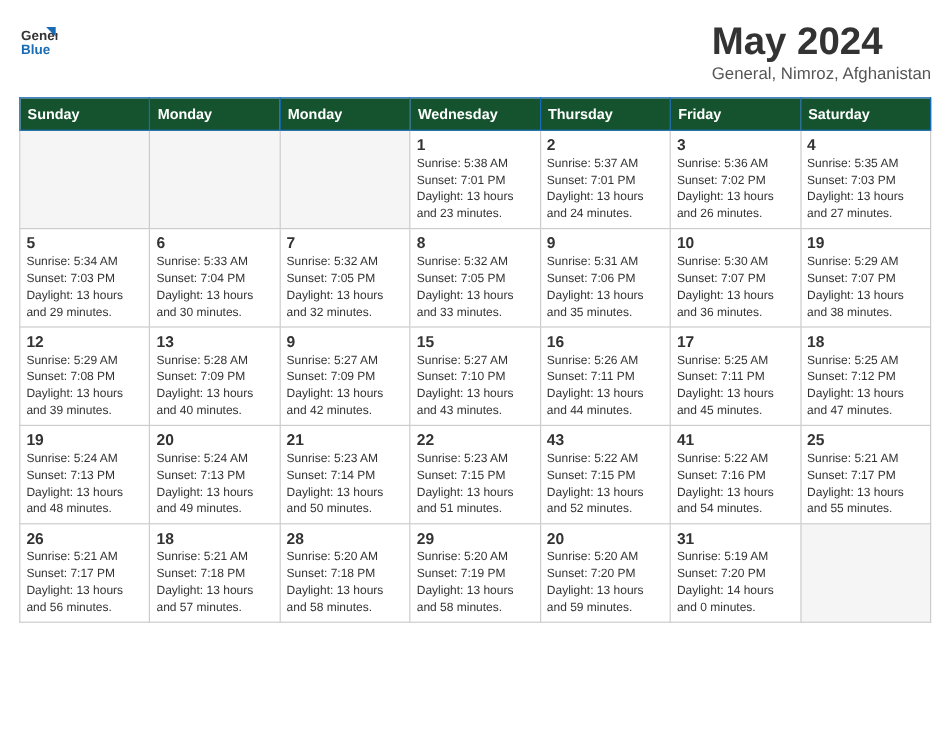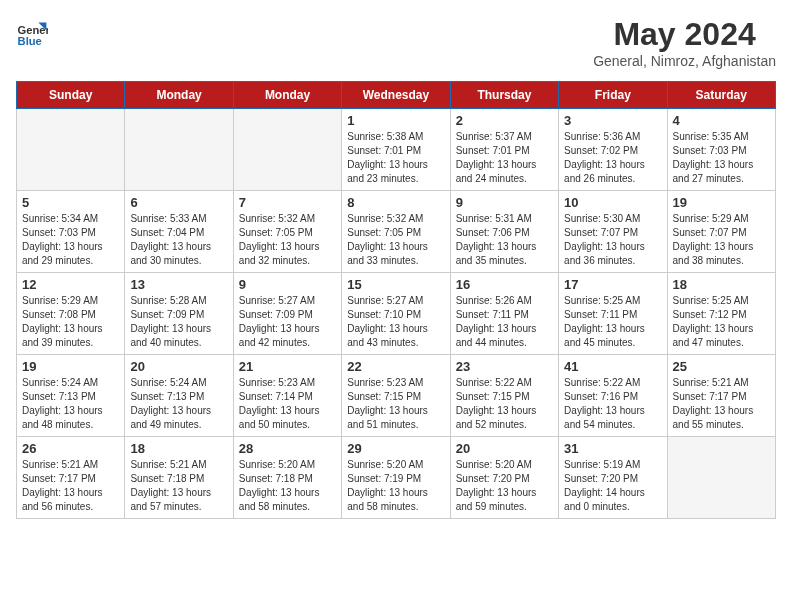--- a/index.html
+++ b/index.html
@@ -19,41 +19,41 @@
     .logo {
       display: flex;
       align-items: center;
       gap: 4px;
     }
     .logo-icon {
       width: 32px;
       height: 32px;
     }
     .title-area {
-      text-align: center;
+      text-align: left;
       margin-left: 36px;
     }
     .month-title {
       font-size: 32px;
       font-weight: bold;
       color: #333;
     }
     .location {
       font-size: 14px;
       color: #555;
     }
     table {
       width: 100%;
       border-collapse: collapse;
       font-size: 11px;
     }
     th {
-      background-color: #b91c1c;
+      background-color: #14532d;
       color: #fff;
-      text-align: center;
+      text-align: left;
       padding: 6px 6px;
       font-size: 12px;
       border: 1px solid #1a6bb5;
     }
     td {
       border: 1px solid #ccc;
       vertical-align: top;
       padding: 4px 5px;
       height: 80px;
       width: 108px;
@@ -199,21 +199,21 @@
         </td>
         <td>
           <div class="day-num">21</div>
           <div class="day-info">Sunrise: 5:23 AM<br>Sunset: 7:14 PM<br>Daylight: 13 hours and 50 minutes.</div>
         </td>
         <td>
           <div class="day-num">22</div>
           <div class="day-info">Sunrise: 5:23 AM<br>Sunset: 7:15 PM<br>Daylight: 13 hours and 51 minutes.</div>
         </td>
         <td>
-          <div class="day-num">23</div>
+          <div class="day-num">43</div>
           <div class="day-info">Sunrise: 5:22 AM<br>Sunset: 7:15 PM<br>Daylight: 13 hours and 52 minutes.</div>
         </td>
         <td>
           <div class="day-num">41</div>
           <div class="day-info">Sunrise: 5:22 AM<br>Sunset: 7:16 PM<br>Daylight: 13 hours and 54 minutes.</div>
         </td>
         <td>
           <div class="day-num">25</div>
           <div class="day-info">Sunrise: 5:21 AM<br>Sunset: 7:17 PM<br>Daylight: 13 hours and 55 minutes.</div>
         </td>

